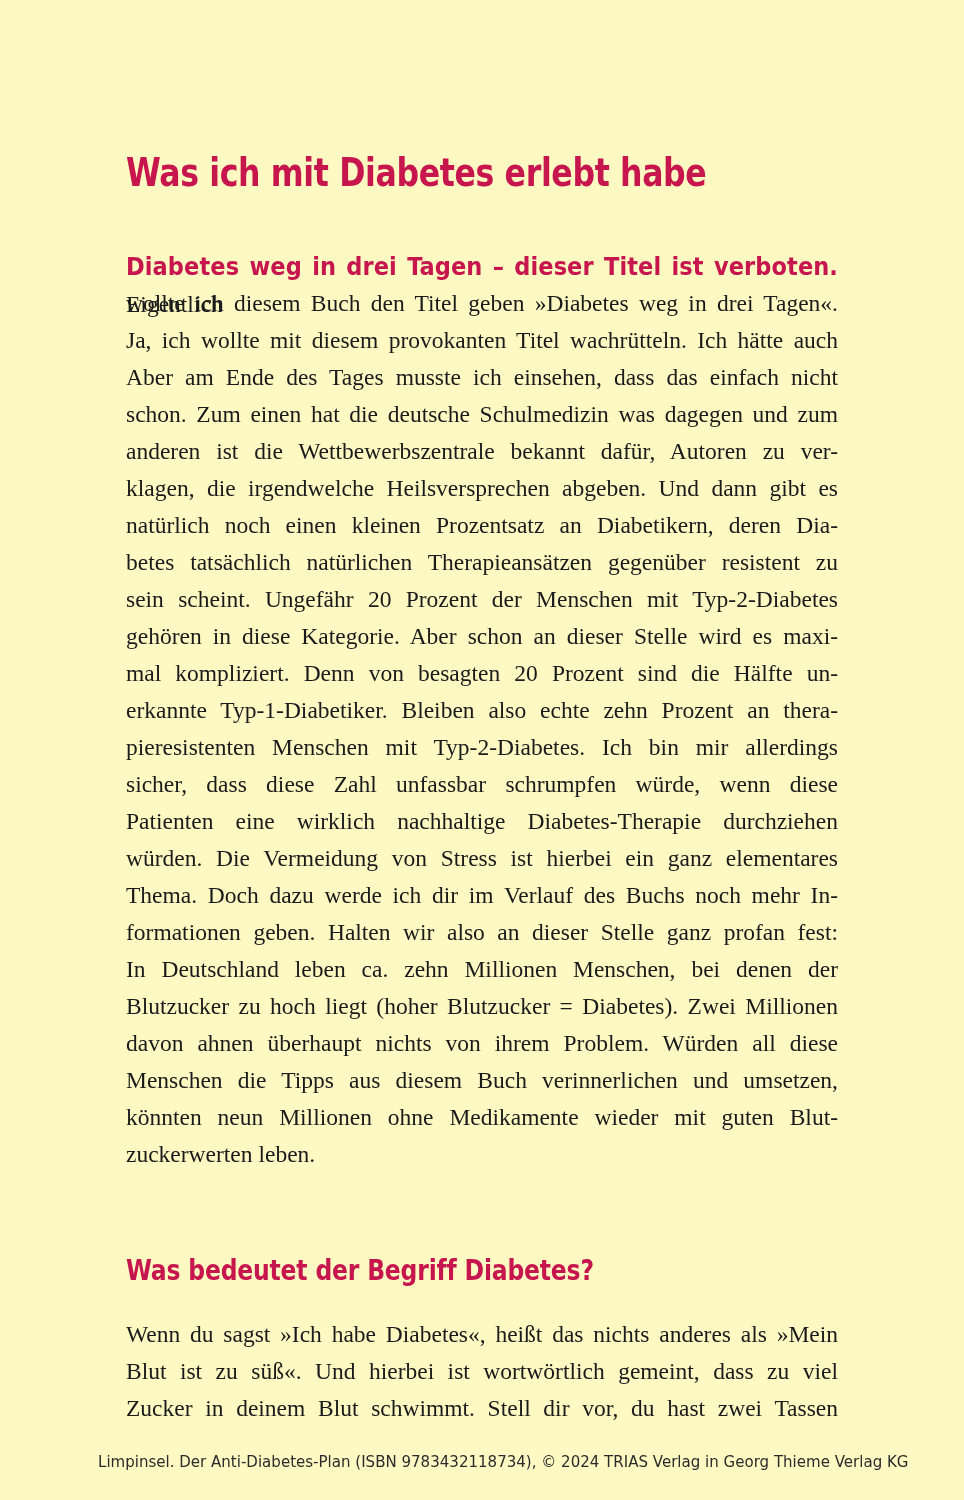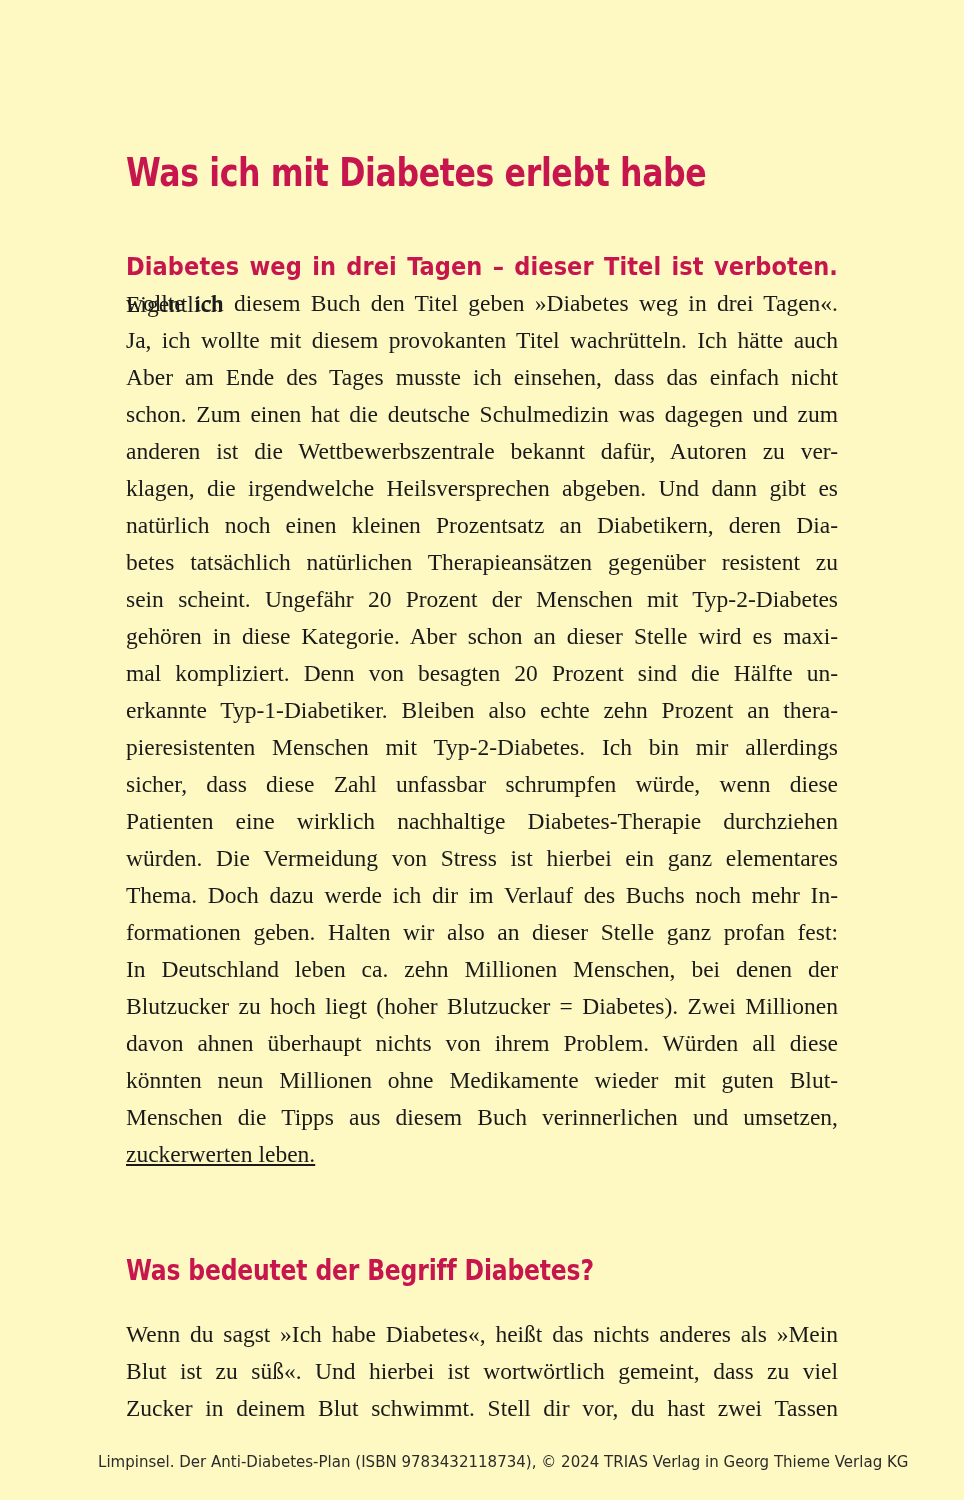--- a/index.html
+++ b/index.html
@@ -83,21 +83,20 @@
     text-align: justify;
     text-align-last: justify;
     white-space: normal;
     font-size: 23.5px;
     line-height: 37px;
     vertical-align: top;
   }
   .line.last .just {
     text-align-last: left;
     text-align: center;
-    text-decoration: underline;
   }
 
   .lead {
     font-family: "DejaVu Sans Condensed", "Liberation Sans Narrow", "Liberation Sans", sans-serif;
     font-weight: bold;
     color: #c7154e;
     font-size: 25px;
     letter-spacing: 0.1px;
   }
 
@@ -141,22 +140,22 @@
     <span class="line"><span class="just">erkannte Typ-1-Diabetiker. Bleiben also echte zehn Prozent an thera-</span></span>
     <span class="line"><span class="just">pieresistenten Menschen mit Typ-2-Diabetes. Ich bin mir allerdings</span></span>
     <span class="line"><span class="just">sicher, dass diese Zahl unfassbar schrumpfen würde, wenn diese</span></span>
     <span class="line"><span class="just">Patienten eine wirklich nachhaltige Diabetes-Therapie durchziehen</span></span>
     <span class="line"><span class="just">würden. Die Vermeidung von Stress ist hierbei ein ganz elementares</span></span>
     <span class="line"><span class="just">Thema. Doch dazu werde ich dir im Verlauf des Buchs noch mehr In-</span></span>
     <span class="line"><span class="just">formationen geben. Halten wir also an dieser Stelle ganz profan fest:</span></span>
     <span class="line"><span class="just">In Deutschland leben ca. zehn Millionen Menschen, bei denen der</span></span>
     <span class="line"><span class="just">Blutzucker zu hoch liegt (hoher Blutzucker = Diabetes). Zwei Millionen</span></span>
     <span class="line"><span class="just">davon ahnen überhaupt nichts von ihrem Problem. Würden all diese</span></span>
+    <span class="line"><span class="just">Menschen die Tipps aus diesem Buch verinnerlichen und umsetzen,</span></span>
     <span class="line"><span class="just">könnten neun Millionen ohne Medikamente wieder mit guten Blut-</span></span>
-    <span class="line"><span class="just">Menschen die Tipps aus diesem Buch verinnerlichen und umsetzen,</span></span>
     <span class="line last"><span class="just">zuckerwerten leben.</span></span>
   </div>
 
   <h2 class="title-sub">Was bedeutet der Begriff Diabetes?</h2>
 
   <div class="textblock" id="body-block-2">
     <span class="line"><span class="just">Wenn du sagst »Ich habe Diabetes«, heißt das nichts anderes als »Mein</span></span>
     <span class="line"><span class="just">Blut ist zu süß«. Und hierbei ist wortwörtlich gemeint, dass zu viel</span></span>
     <span class="line"><span class="just">Zucker in deinem Blut schwimmt. Stell dir vor, du hast zwei Tassen</span></span>
   </div>

